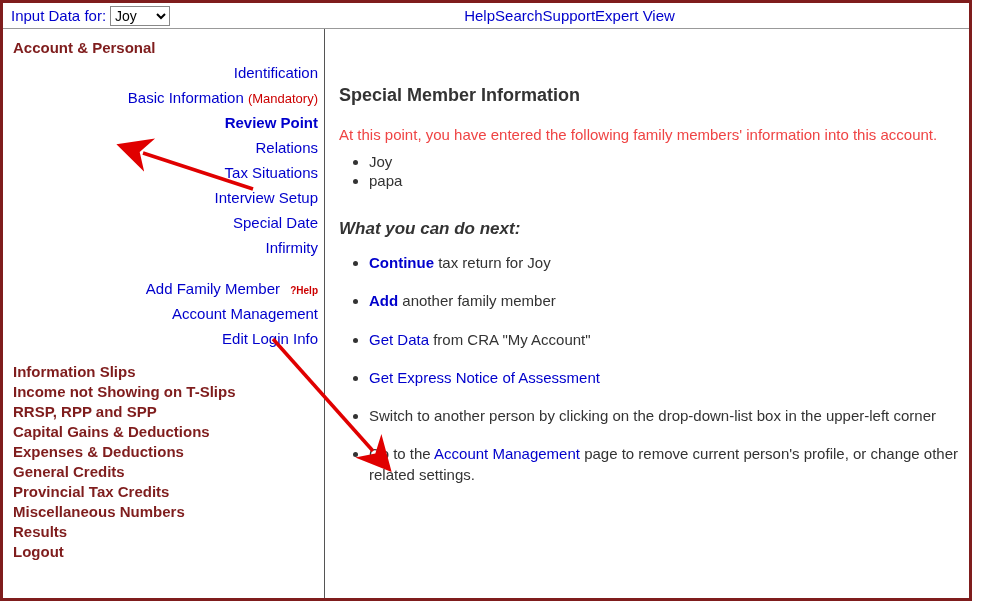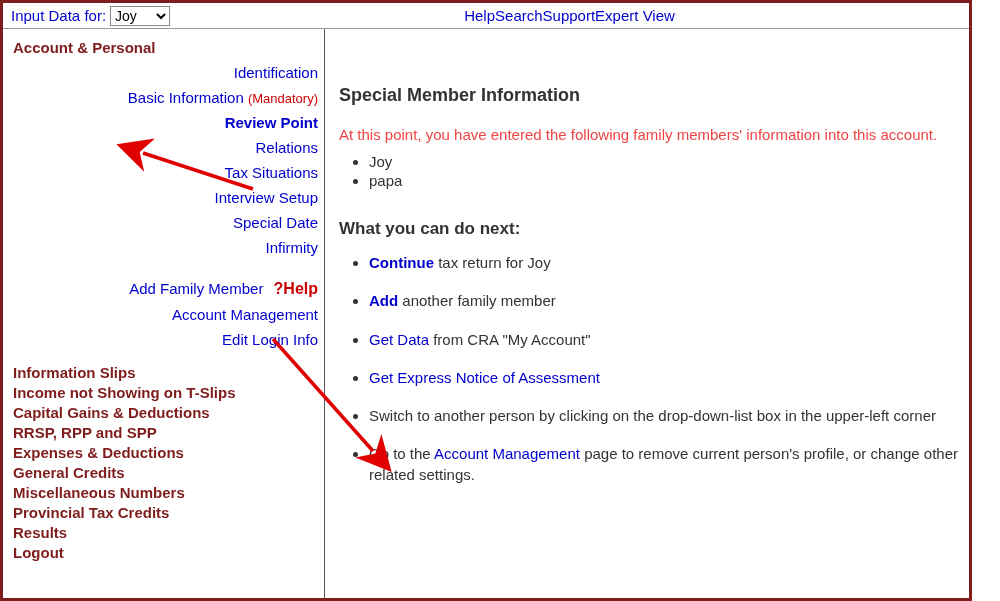--- a/index.html
+++ b/index.html
@@ -77,21 +77,21 @@
   }
   .sub-item.active {
     font-weight: bold;
   }
   .mandatory {
     color: #cc0000;
     font-size: 13px;
   }
   .qhelp {
     color: #cc0000;
-    font-size: 16px;
+    font-size: 10px;
     font-weight: bold;
     margin-left: 6px;
     cursor: pointer;
   }
   .cat-list .section-head { margin: 3px 0; }
   .main {
     flex: 1;
     padding: 56px 8px 8px 14px;
     overflow: hidden;
     position: relative;
@@ -107,20 +107,21 @@
   }
   ul.fam {
     margin: 6px 0 30px 30px;
     padding: 0;
   }
   ul.fam li { margin: 2px 0; }
   h3.sub-title {
     font-size: 17px;
     margin: 10px 0 14px 0;
     color: #333;
+    font-style: italic;
   }
   ul.actions {
     margin: 0 0 0 30px;
     padding: 0;
   }
   ul.actions li {
     margin: 0 0 18px 0;
     line-height: 1.35;
   }
   .link-inline {
@@ -177,26 +178,26 @@
           <span>Add Family Member</span>
           <span class="qhelp">?Help</span>
         </span>
         <a class="sub-item">Account Management</a>
         <a class="sub-item">Edit Login Info</a>
       </div>
 
       <div class="cat-list">
         <div class="section-head">Information Slips</div>
         <div class="section-head">Income not Showing on T-Slips</div>
+        <div class="section-head">RRSP, RPP and SPP</div>
         <div class="section-head">Capital Gains &amp; Deductions</div>
-        <div class="section-head">RRSP, RPP and SPP</div>
         <div class="section-head">Expenses &amp; Deductions</div>
         <div class="section-head">General Credits</div>
+        <div class="section-head">Provincial Tax Credits</div>
         <div class="section-head">Miscellaneous Numbers</div>
-        <div class="section-head">Provincial Tax Credits</div>
         <div class="section-head">Results</div>
         <div class="section-head">Logout</div>
       </div>
     </div>
 
     <div class="main">
       <h2 class="main-title">Special Member Information</h2>
       <p class="para">At this point, you have entered the following family members' information into this account.</p>
       <ul class="fam">
         <li>Joy</li>

